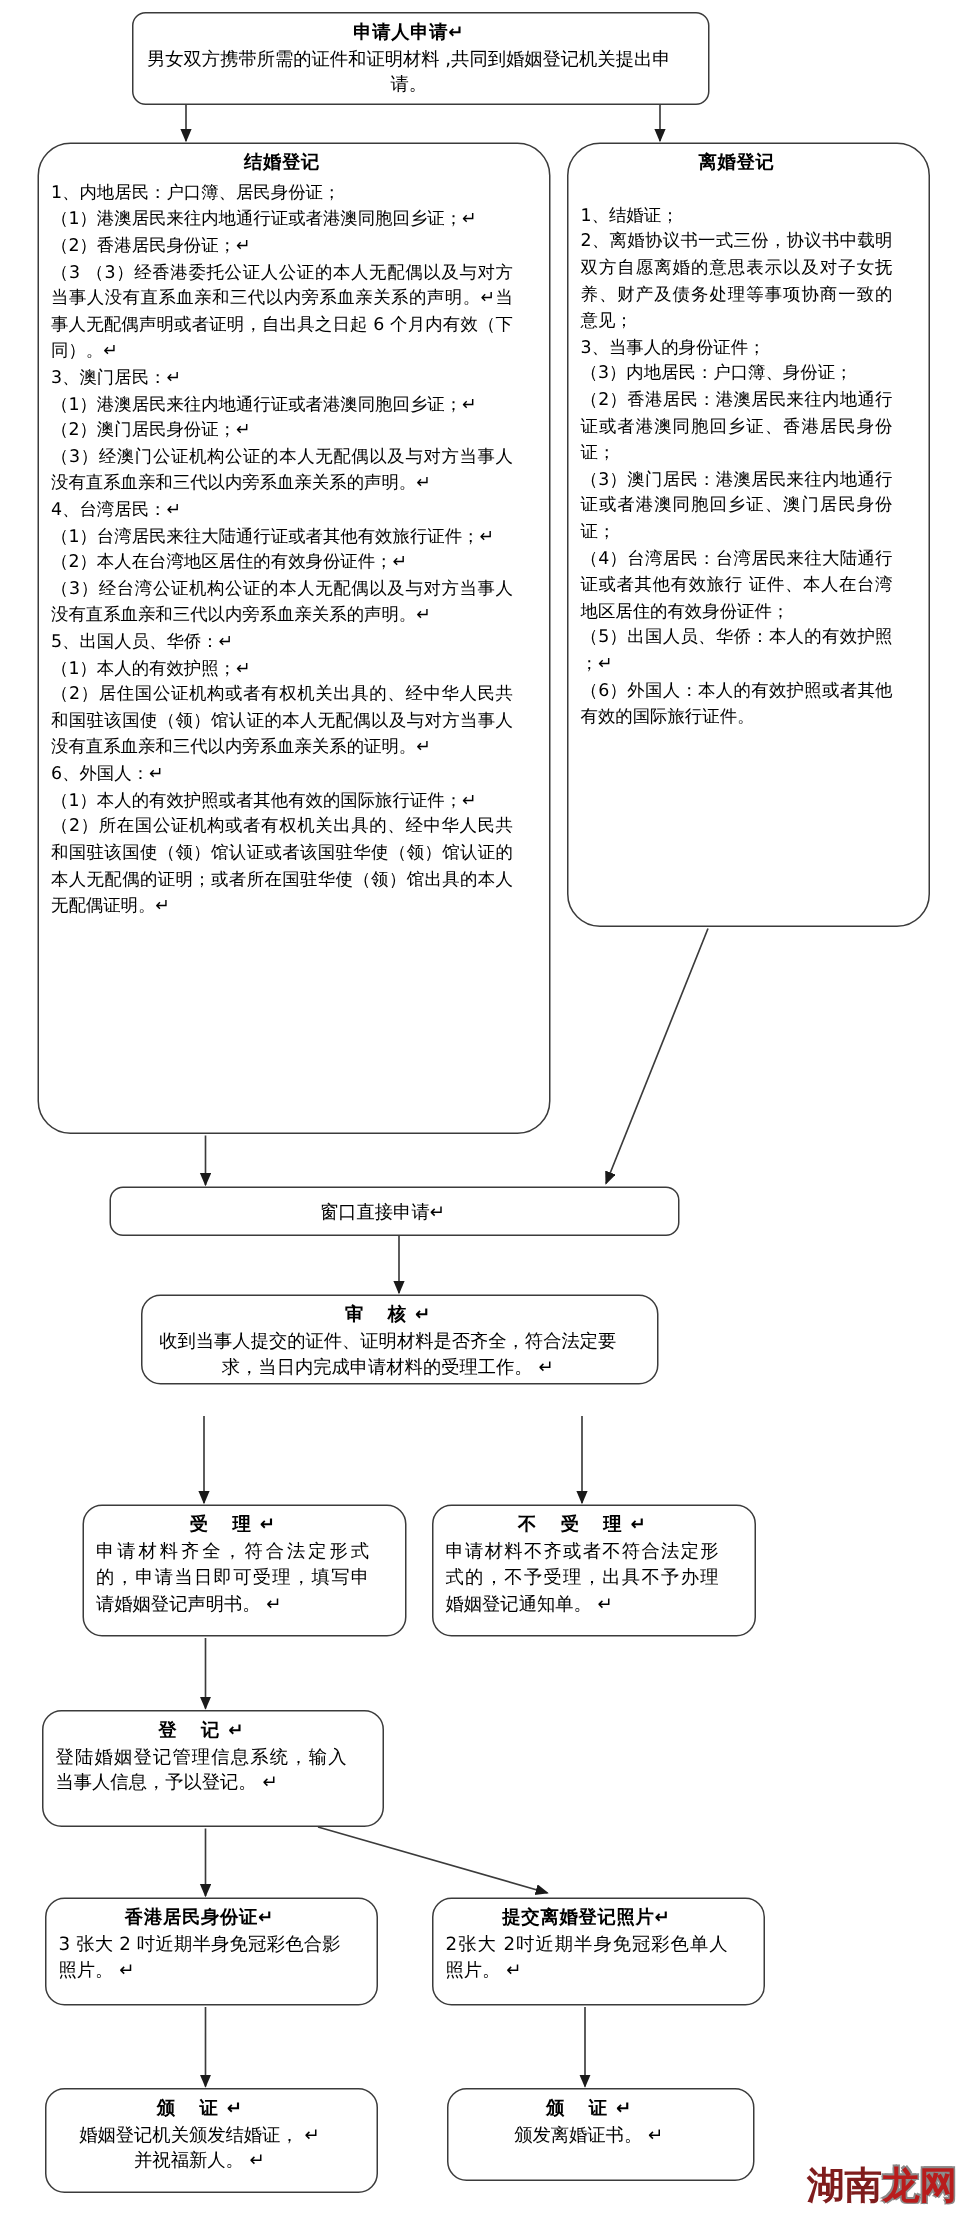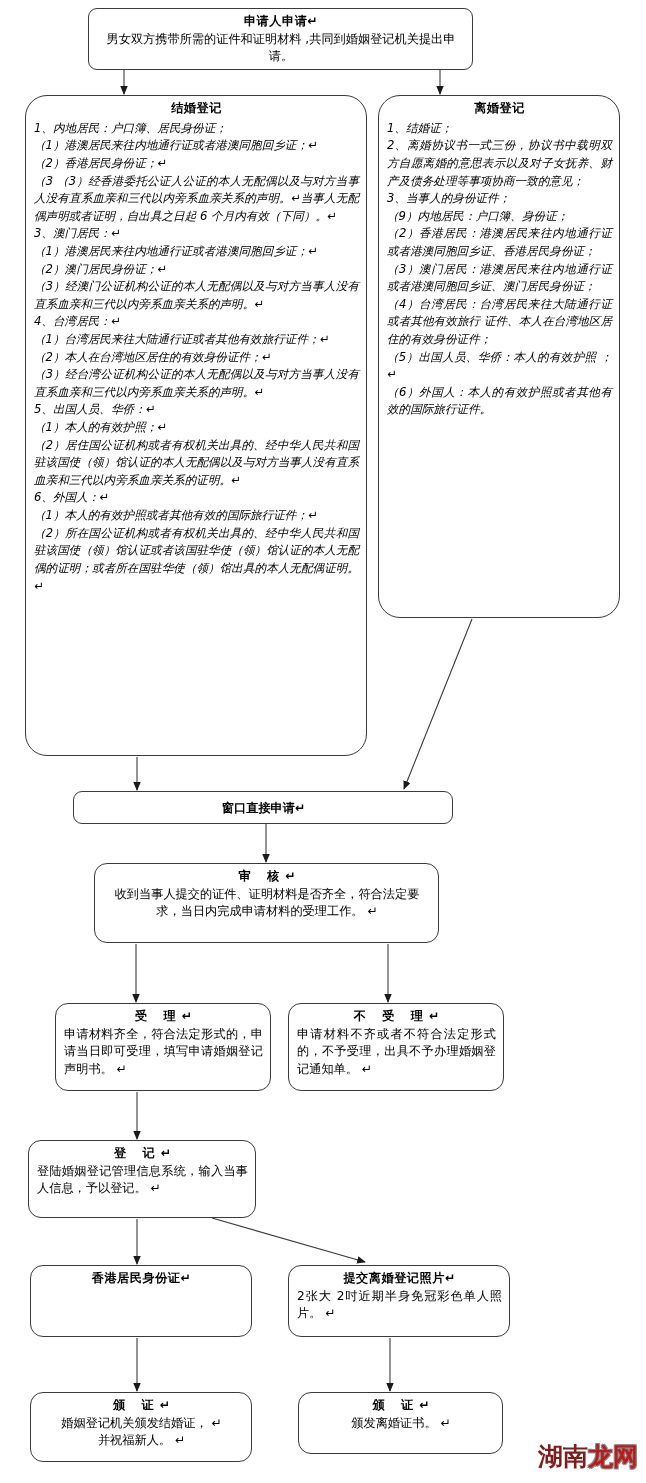--- a/index.html
+++ b/index.html
@@ -34,21 +34,21 @@
     pointer-events: none;
   }
 
   
   .node {
     position: absolute;
     box-sizing: border-box;
     border: 1px solid #3b3b3b;
     background: #ffffff;
     z-index: 2;
-    padding: 4px 7px 5px 8px;
+    padding: 4px 24px 5px 8px;
   }
   .node.r-sm { border-radius: 9px; }
   .node.r-md { border-radius: 13px; }
   .node.r-lg { border-radius: 22px; }
 
   .node .title {
     display: block;
     text-align: center;
     font-weight: bold;
     letter-spacing: 0.5px;
@@ -65,37 +65,37 @@
   }
   .node .body.center { text-align: center; }
   .node .body.justify { text-align: justify; }
   .fs-12 { font-size: 12.2px; }
 
   
   #n-apply        { left: 88px;  top: 8px;    width: 385px; height: 62px; }
   #n-marriage     { left: 25px;  top: 95px;   width: 342px; height: 661px; }
   #n-divorce      { left: 378px; top: 95px;   width: 242px; height: 523px; }
   #n-window       { left: 73px;  top: 791px;  width: 380px; height: 33px; }
-  #n-review       { left: 94px;  top: 863px;  width: 345px; height: 80px; }
+  #n-review       { left: 94px;  top: 863px;  width: 345px; height: 60px; }
   #n-accept       { left: 28px;  top: 1003px; width: 216px; height: 88px; margin-left: 27px; }
   #n-reject       { left: 288px; top: 1003px; width: 216px; height: 88px; }
   #n-register     { left: 28px;  top: 1140px; width: 228px; height: 78px; }
   #n-photo-marry  { left: 30px;  top: 1265px; width: 222px; height: 72px; }
   #n-photo-div    { left: 288px; top: 1265px; width: 222px; height: 72px; }
   #n-cert-marry   { left: 30px;  top: 1392px; width: 222px; height: 70px; }
   #n-cert-div     { left: 298px; top: 1392px; width: 205px; height: 62px; }
 
   
   .list-body {
     font-size: 11.6px;
     line-height: 1.52;
     text-align: justify;
     text-justify: inter-ideograph;
   }
-  .list-body .li { display: block; font-style: italic; }
+  .list-body .li { display: block; }
 
   
   #watermark {
     position: absolute;
     right: 8px;
     bottom: 14px;
     z-index: 5;
     font-size: 25px;
     font-weight: bold;
     letter-spacing: 0px;
@@ -173,36 +173,36 @@
       <span class="li">5、出国人员、华侨：↵</span>
       <span class="li">（1）本人的有效护照；↵</span>
       <span class="li">（2）居住国公证机构或者有权机关出具的、经中华人民共和国驻该国使（领）馆认证的本人无配偶以及与对方当事人没有直系血亲和三代以内旁系血亲关系的证明。↵</span>
       <span class="li">6、外国人：↵</span>
       <span class="li">（1）本人的有效护照或者其他有效的国际旅行证件；↵</span>
       <span class="li">（2）所在国公证机构或者有权机关出具的、经中华人民共和国驻该国使（领）馆认证或者该国驻华使（领）馆认证的本人无配偶的证明；或者所在国驻华使（领）馆出具的本人无配偶证明。↵</span>
     </span>
   </div>
 
   <div class="node r-lg" id="n-divorce">
-    <span class="title fs-12" style="margin-bottom:2px;">离婚登记</span>
+    <span class="title fs-12" style="margin-bottom:17px;">离婚登记</span>
     <span class="list-body">
       <span class="li">1、结婚证；</span>
       <span class="li">2、离婚协议书一式三份，协议书中载明双方自愿离婚的意思表示以及对子女抚养、财产及债务处理等事项协商一致的意见；</span>
       <span class="li">3、当事人的身份证件；</span>
-      <span class="li">（9）内地居民：户口簿、身份证；</span>
+      <span class="li">（3）内地居民：户口簿、身份证；</span>
       <span class="li">（2）香港居民：港澳居民来往内地通行证或者港澳同胞回乡证、香港居民身份证；</span>
       <span class="li">（3）澳门居民：港澳居民来往内地通行证或者港澳同胞回乡证、澳门居民身份证；</span>
       <span class="li">（4）台湾居民：台湾居民来往大陆通行证或者其他有效旅行 证件、本人在台湾地区居住的有效身份证件；</span>
       <span class="li">（5）出国人员、华侨：本人的有效护照 ；↵</span>
       <span class="li">（6）外国人：本人的有效护照或者其他有效的国际旅行证件。</span>
     </span>
   </div>
 
   <div class="node r-sm" id="n-window">
-    <span class="body center fs-12" style="line-height:24px;font-weight:bold;">窗口直接申请↵</span>
+    <span class="body center fs-12" style="line-height:24px;">窗口直接申请↵</span>
   </div>
 
   <div class="node r-md" id="n-review">
     <span class="title spaced fs-12">审  核↵</span>
     <span class="body center fs-12">收到当事人提交的证件、证明材料是否齐全，符合法定要求，当日内完成申请材料的受理工作。 ↵</span>
   </div>
 
   <div class="node r-md" id="n-accept">
     <span class="title spaced fs-12">受  理↵</span>
     <span class="body justify fs-12">申请材料齐全，符合法定形式的，申请当日即可受理，填写申请婚姻登记声明书。 ↵</span>
@@ -213,20 +213,21 @@
     <span class="body justify fs-12">申请材料不齐或者不符合法定形式的，不予受理，出具不予办理婚姻登记通知单。 ↵</span>
   </div>
 
   <div class="node r-md" id="n-register">
     <span class="title spaced fs-12">登  记↵</span>
     <span class="body justify fs-12">登陆婚姻登记管理信息系统，输入当事人信息，予以登记。 ↵</span>
   </div>
 
   <div class="node r-md" id="n-photo-marry">
     <span class="title fs-12">香港居民身份证↵</span>
+    <span class="body justify fs-12">3 张大 2 吋近期半身免冠彩色合影照片。 ↵</span>
   </div>
 
   <div class="node r-md" id="n-photo-div">
     <span class="title fs-12">提交离婚登记照片↵</span>
     <span class="body justify fs-12">2张大 2吋近期半身免冠彩色单人照片。 ↵</span>
   </div>
 
   <div class="node r-md" id="n-cert-marry">
     <span class="title spaced fs-12">颁  证↵</span>
     <span class="body center fs-12">婚姻登记机关颁发结婚证， ↵

